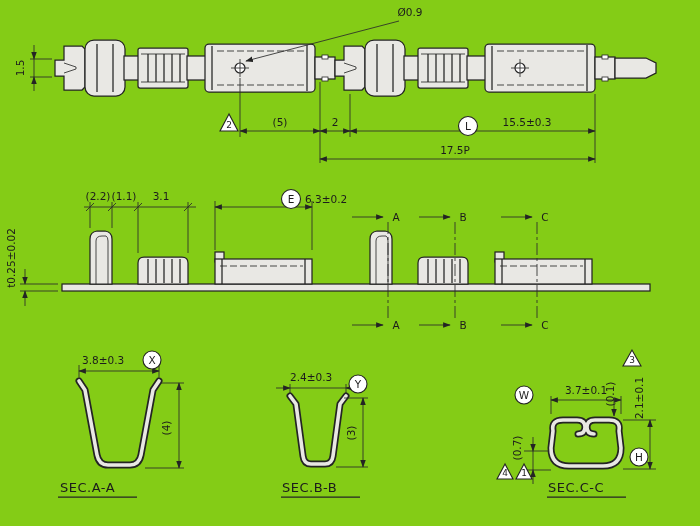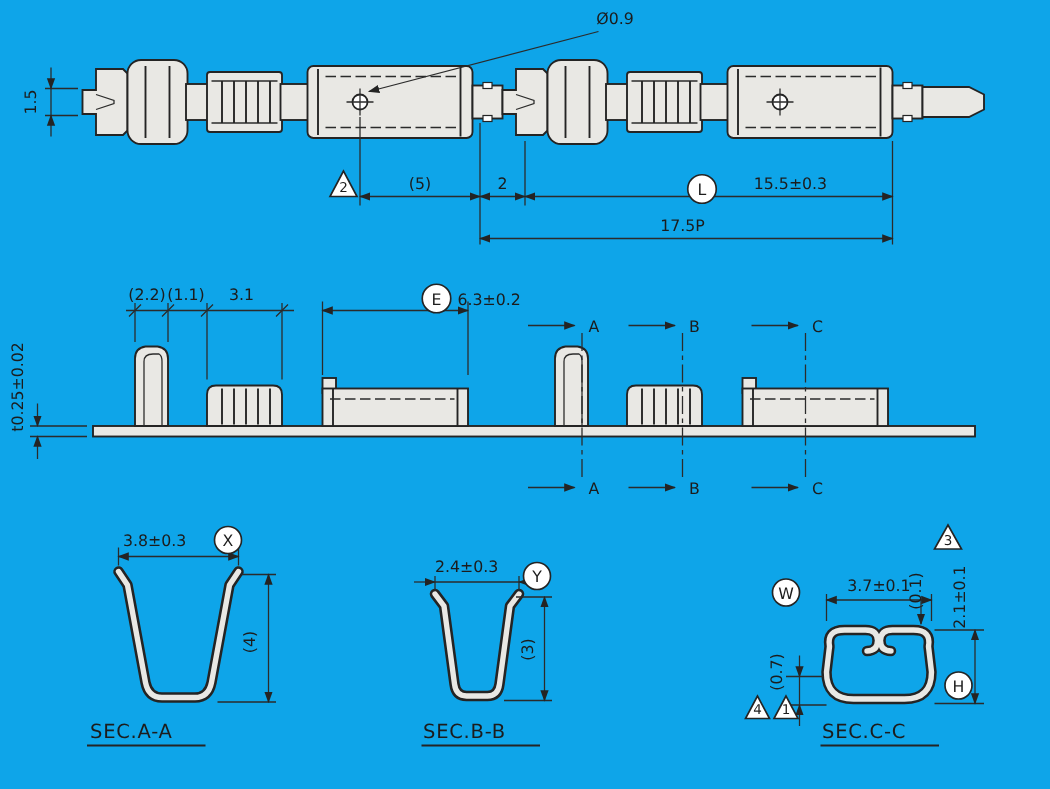--- a/index.html
+++ b/index.html
@@ -1,16 +1,16 @@
 <!DOCTYPE html>
 <html><head>
 <meta charset="utf-8">
 <style>
   html,body{margin:0;padding:0;background:#ffffff;}
-  #stage{width:700px;height:526px;background:#0ea5e9;position:relative;font-family:"DejaVu Sans",sans-serif;}
+  #stage{width:700px;height:526px;background:#84cc16;position:relative;font-family:"DejaVu Sans",sans-serif;}
   svg{display:block;}
   .s{stroke:#242424;stroke-width:1.25;fill:none;}
   .f{fill:#e9e8e4;stroke:#242424;stroke-width:1.25;}
   .d{stroke:#2b2b2b;stroke-width:0.85;fill:none;}
   .dash{stroke-dasharray:7 3;}
   .cl{stroke:#2b2b2b;stroke-width:0.85;fill:none;stroke-dasharray:12 3 3 3;}
   .mo{stroke:#242424;stroke-width:7;fill:none;stroke-linecap:round;stroke-linejoin:round;}
   .mi{stroke:#e9e8e4;stroke-width:3.6;fill:none;stroke-linecap:round;stroke-linejoin:round;}
   .hole{fill:#ffffff;stroke:#242424;stroke-width:1.2;}
   .datum{fill:#ffffff;stroke:#242424;stroke-width:1.1;}

